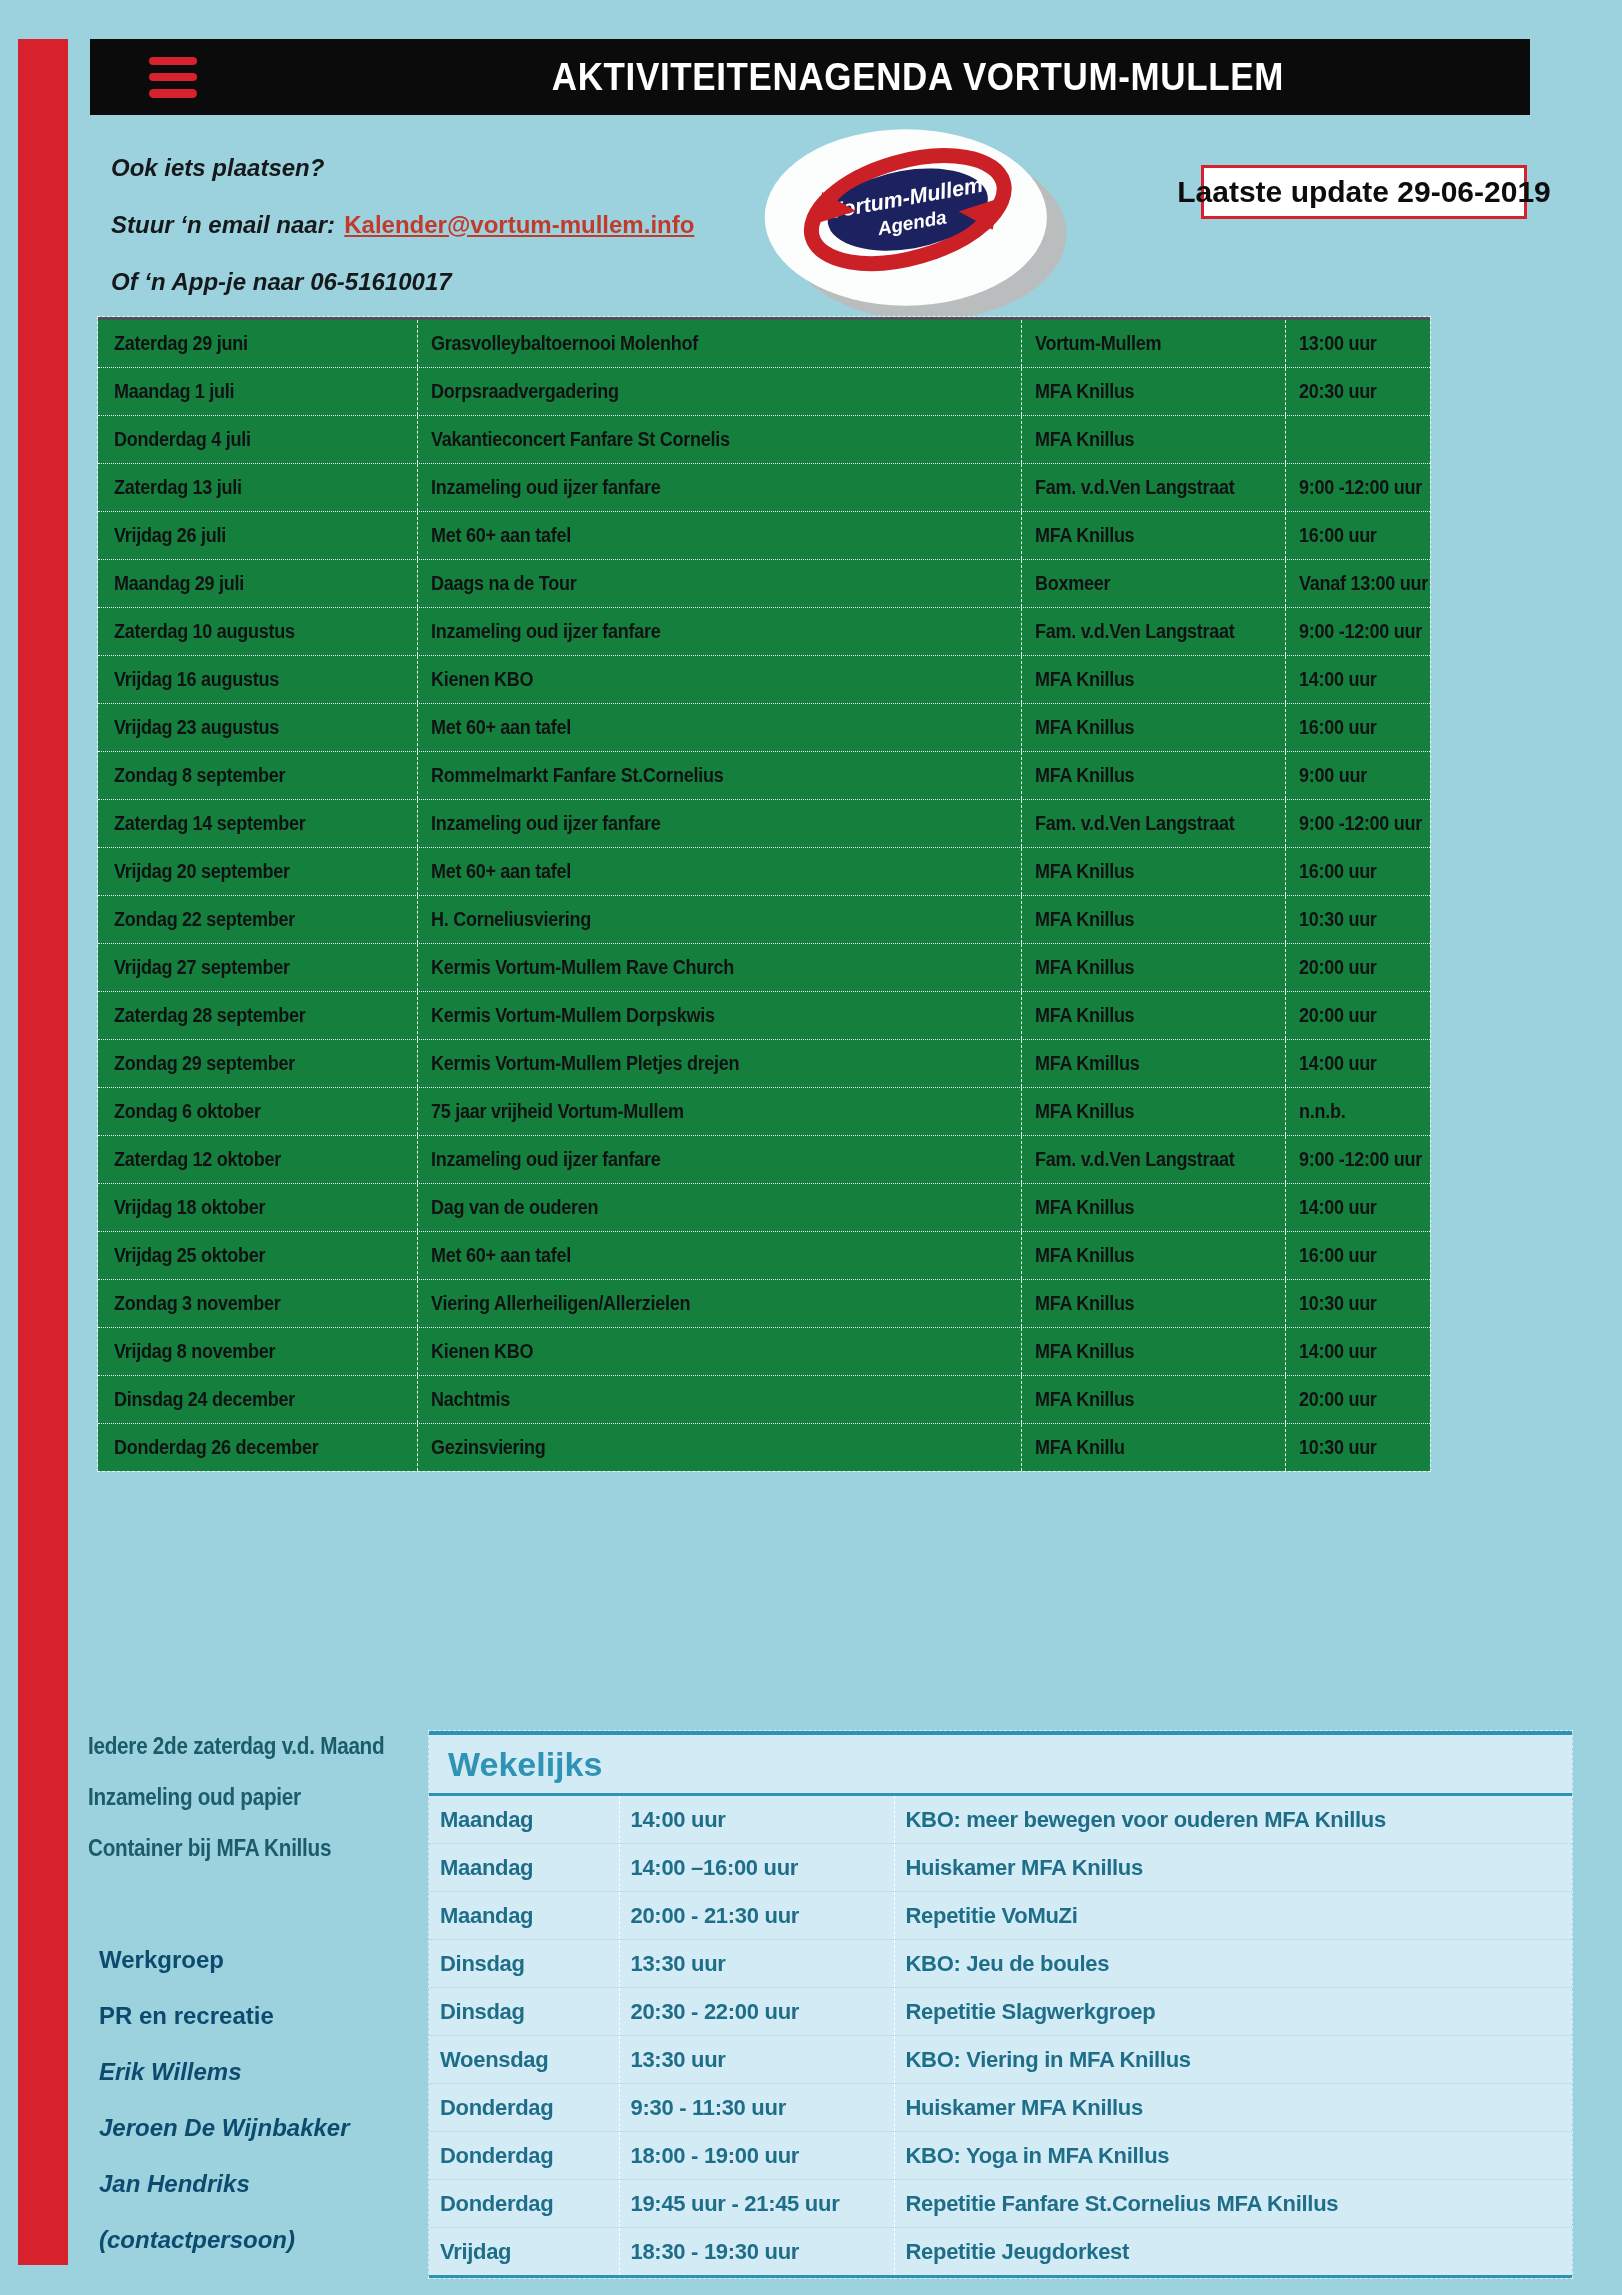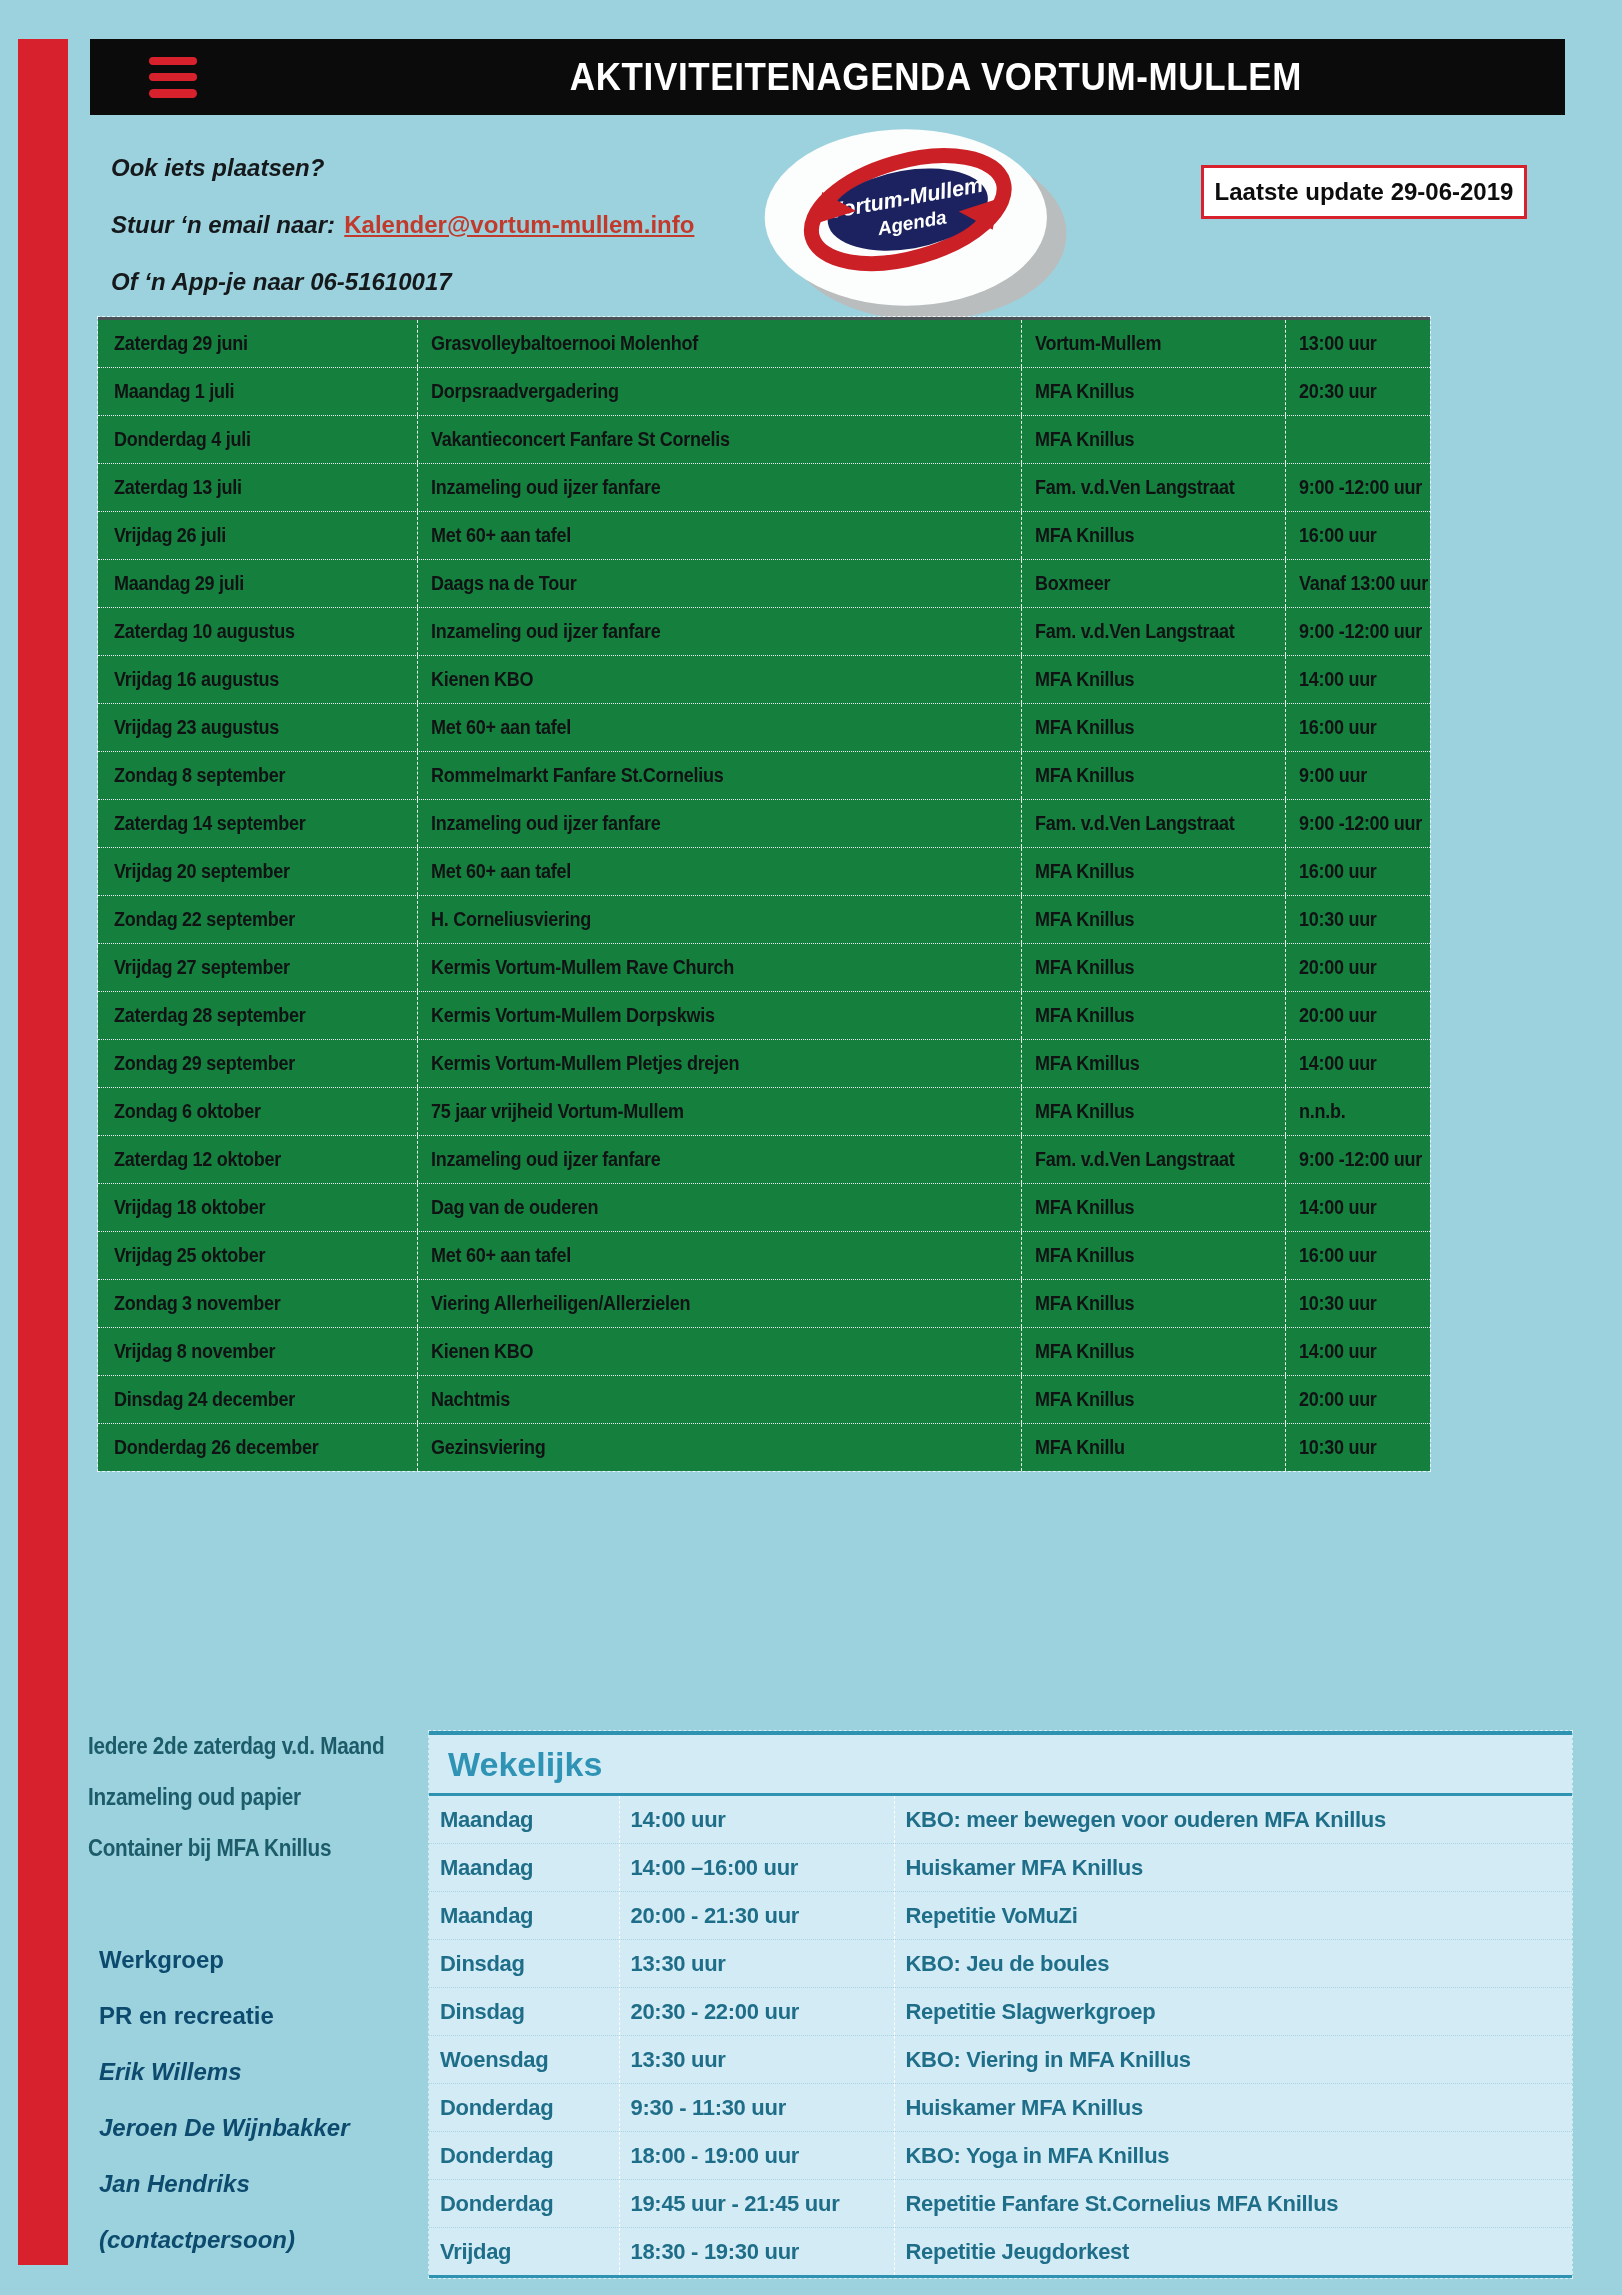--- a/index.html
+++ b/index.html
@@ -9,21 +9,21 @@
     font-family:"Liberation Sans", sans-serif;
     position:relative;
     overflow:hidden;
   }
   #canvas{position:absolute;inset:0;width:1623px;height:2295px;}
 
   
   .red-stripe{position:absolute;left:17.7px;top:39px;width:50px;height:2226px;background:#d7222d;}
 
   
-  .title-bar{position:absolute;left:90px;top:39px;width:1440px;height:76px;background:#0b0b0b;padding-left:35px;}
+  .title-bar{position:absolute;left:90px;top:39px;width:1440px;height:76px;background:#0b0b0b;}
   .menu-icon{position:absolute;left:59px;top:17.7px;width:48px;height:41px;display:flex;flex-direction:column;justify-content:space-between;}
   .menu-icon .bar{height:8.5px;border-radius:4.6px;background:#d7222d;}
   .title-text{
     position:absolute;left:0;right:0;top:0;height:76px;
     display:flex;align-items:center;justify-content:center;
     padding-left:216px;
     color:#ffffff;font-size:38px;font-weight:700;letter-spacing:0.7px;white-space:nowrap;
   }
   .title-text span{display:inline-block;transform:scaleX(0.92);transform-origin:50% 50%;}
 
@@ -33,21 +33,21 @@
   .email-link{color:#c13a2c;font-style:normal;text-decoration:underline;margin-left:9.2px;}
 
   
   .logo{position:absolute;left:759px;top:124px;width:308px;height:196px;}
 
   
   .update-box{
     position:absolute;left:1201px;top:165px;width:326px;height:54px;
     background:#ffffff;border:3.3px solid #d7222d;box-sizing:border-box;
     display:flex;align-items:center;justify-content:center;
-    font-size:24px;font-weight:700;color:#0d0d0d;white-space:nowrap;
+    font-size:30px;font-weight:700;color:#0d0d0d;white-space:nowrap;
   }
 
   
   .agenda{
     position:absolute;left:98px;top:317px;width:1332px;
     border-top:3.9px solid #4a5157;
     background:#15803d;
     outline:1.3px dashed rgba(255,255,255,.75);
   }
   .arow{display:grid;grid-template-columns:319px 604px 264px 1fr;height:47px;}

